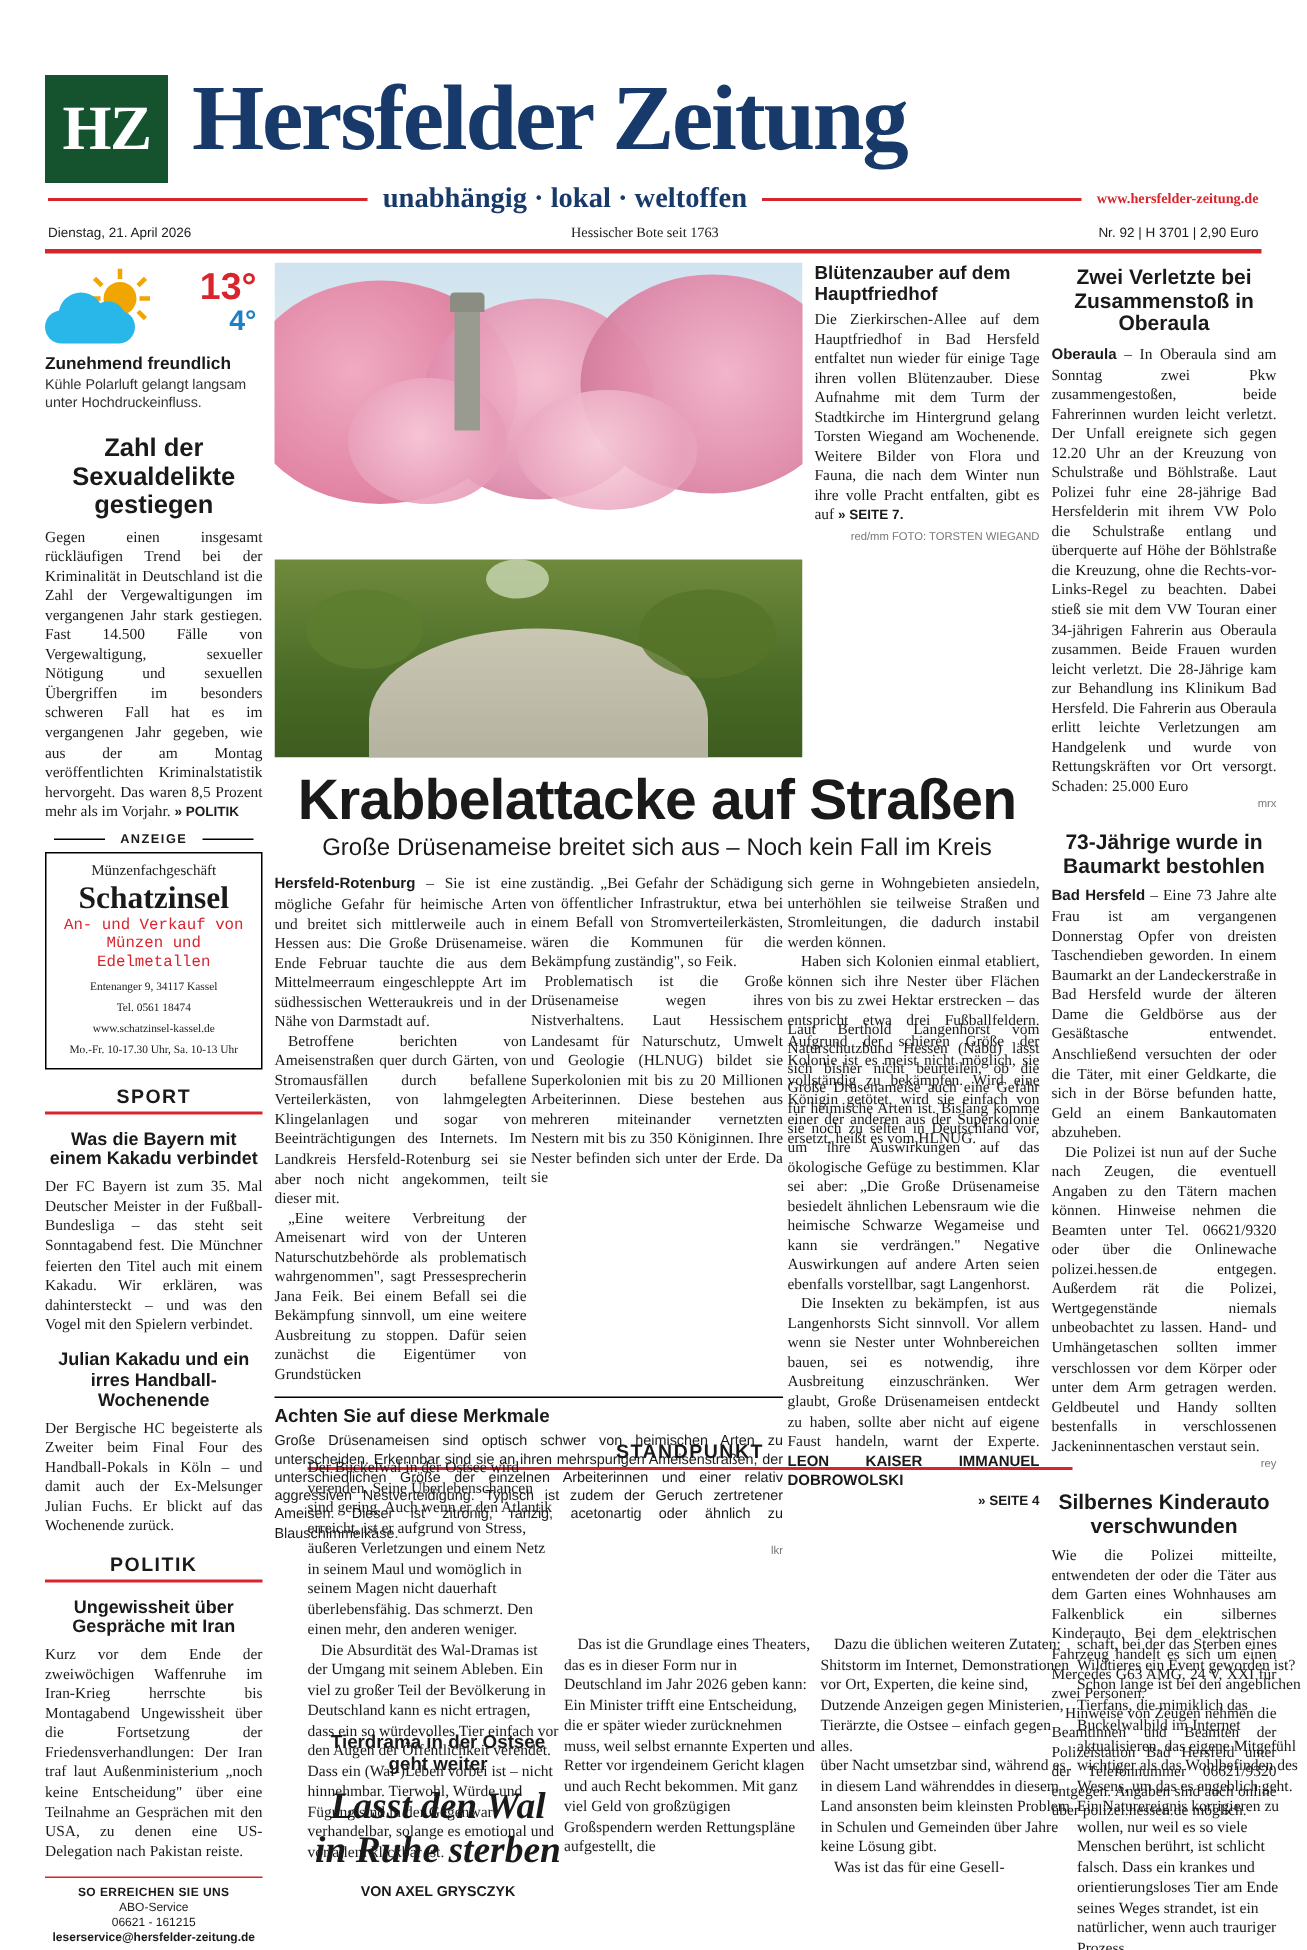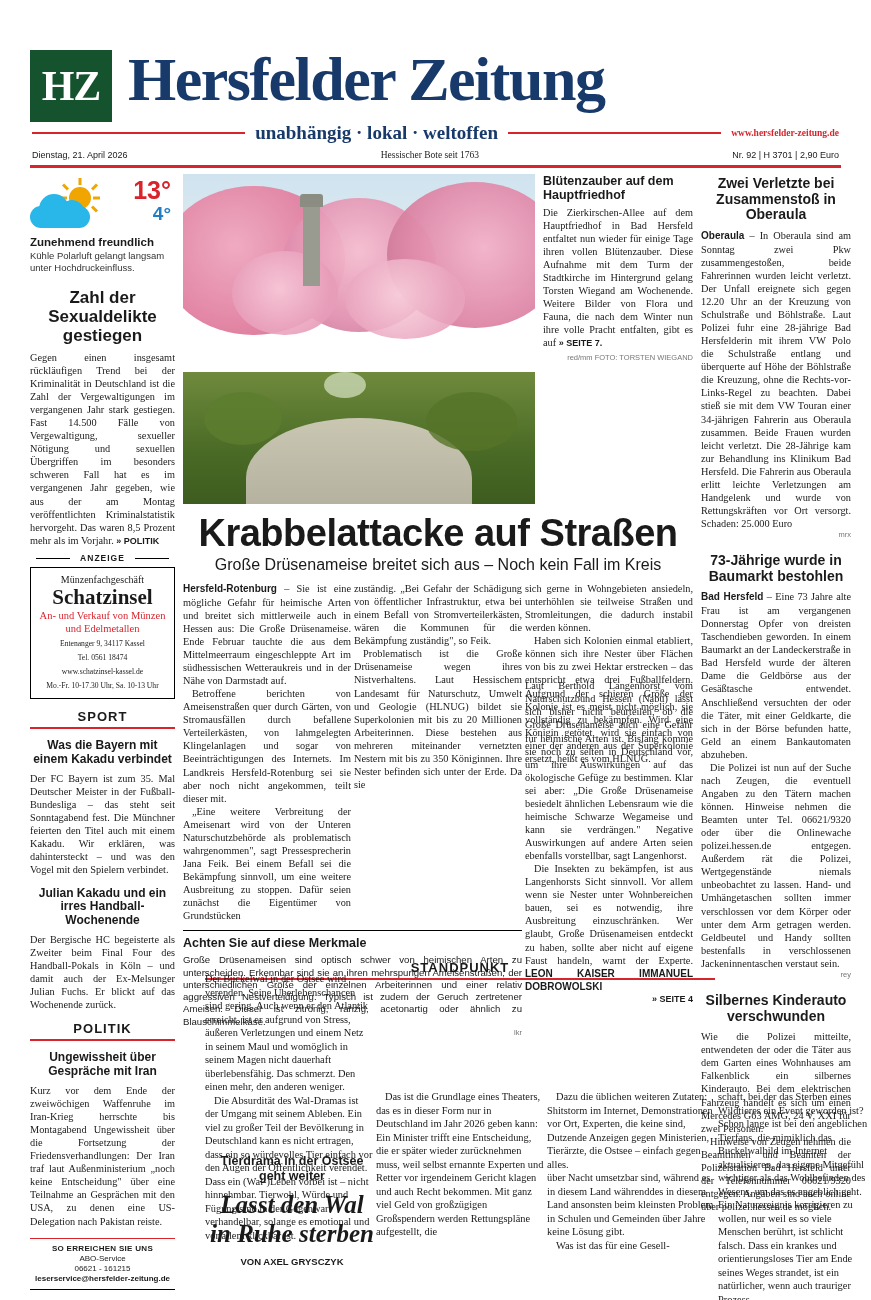--- a/index.html
+++ b/index.html
@@ -126,21 +126,21 @@
     font-family:"Liberation Sans",sans-serif; font-weight:bold; font-size:8.5px;
     letter-spacing:1px; text-align:center; position:relative; margin:6px 0 4px 0;
   }
   .anzeige-label::before, .anzeige-label::after {
     content:""; position:absolute; top:50%; width:34px; height:1px; background:#000;
   }
   .anzeige-label::before { left:6px; } .anzeige-label::after { right:6px; }
   .adbox { border:1px solid #000; padding:6px 4px 7px 4px; text-align:center; }
   .ad-l1 { font-family:"Liberation Serif",serif; font-size:10px; }
   .ad-l2 { font-family:"Liberation Serif",serif; font-weight:bold; font-size:21px; line-height:1.1; margin:1px 0; }
-  .ad-l3 { font-family:Liberation Serif, serif; font-size:10.5px; color:#d8242d; line-height:1.2; }
+  .ad-l3 { font-family:Liberation Mono, monospace; font-size:10.5px; color:#d8242d; line-height:1.2; }
   .ad-l4 { font-family:"Liberation Serif",serif; font-size:7.6px; line-height:1.45; margin-top:3px; }
 
   
   .sec-head {
     font-family:"Liberation Sans",sans-serif; font-weight:bold; font-size:13px;
     letter-spacing:1px; text-align:center; margin:10px 0 0 0;
   }
   .sec-rule { height:2px; background:#d8242d; margin:3px 0 6px 0; }
 
   .contact-box { border-top:1px solid #d8242d; border-bottom:1px solid #000;

